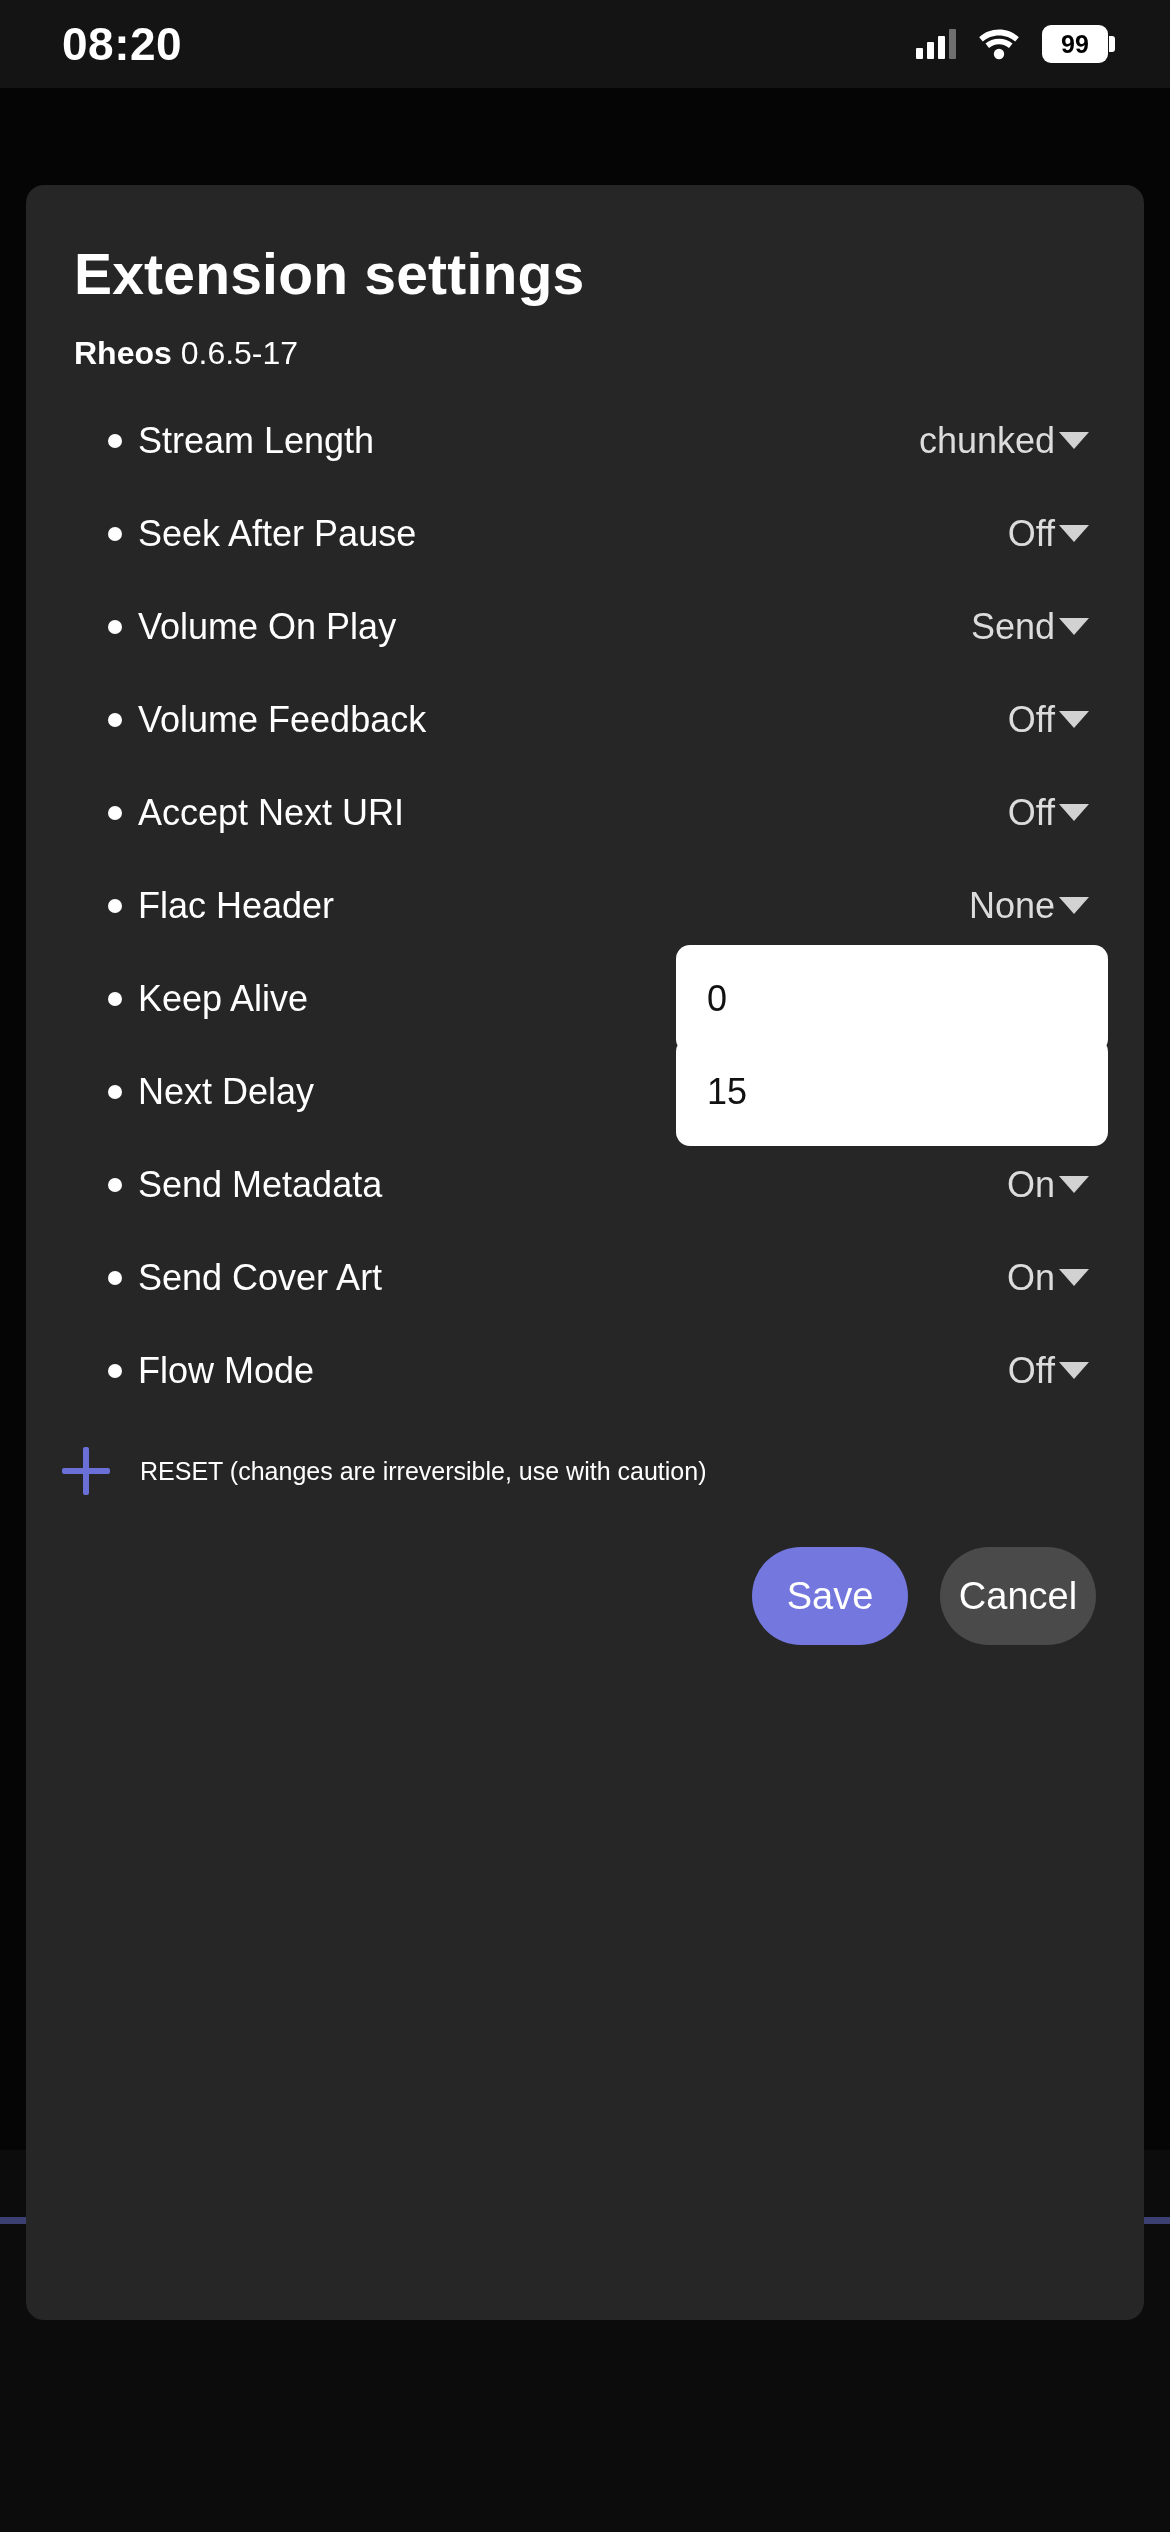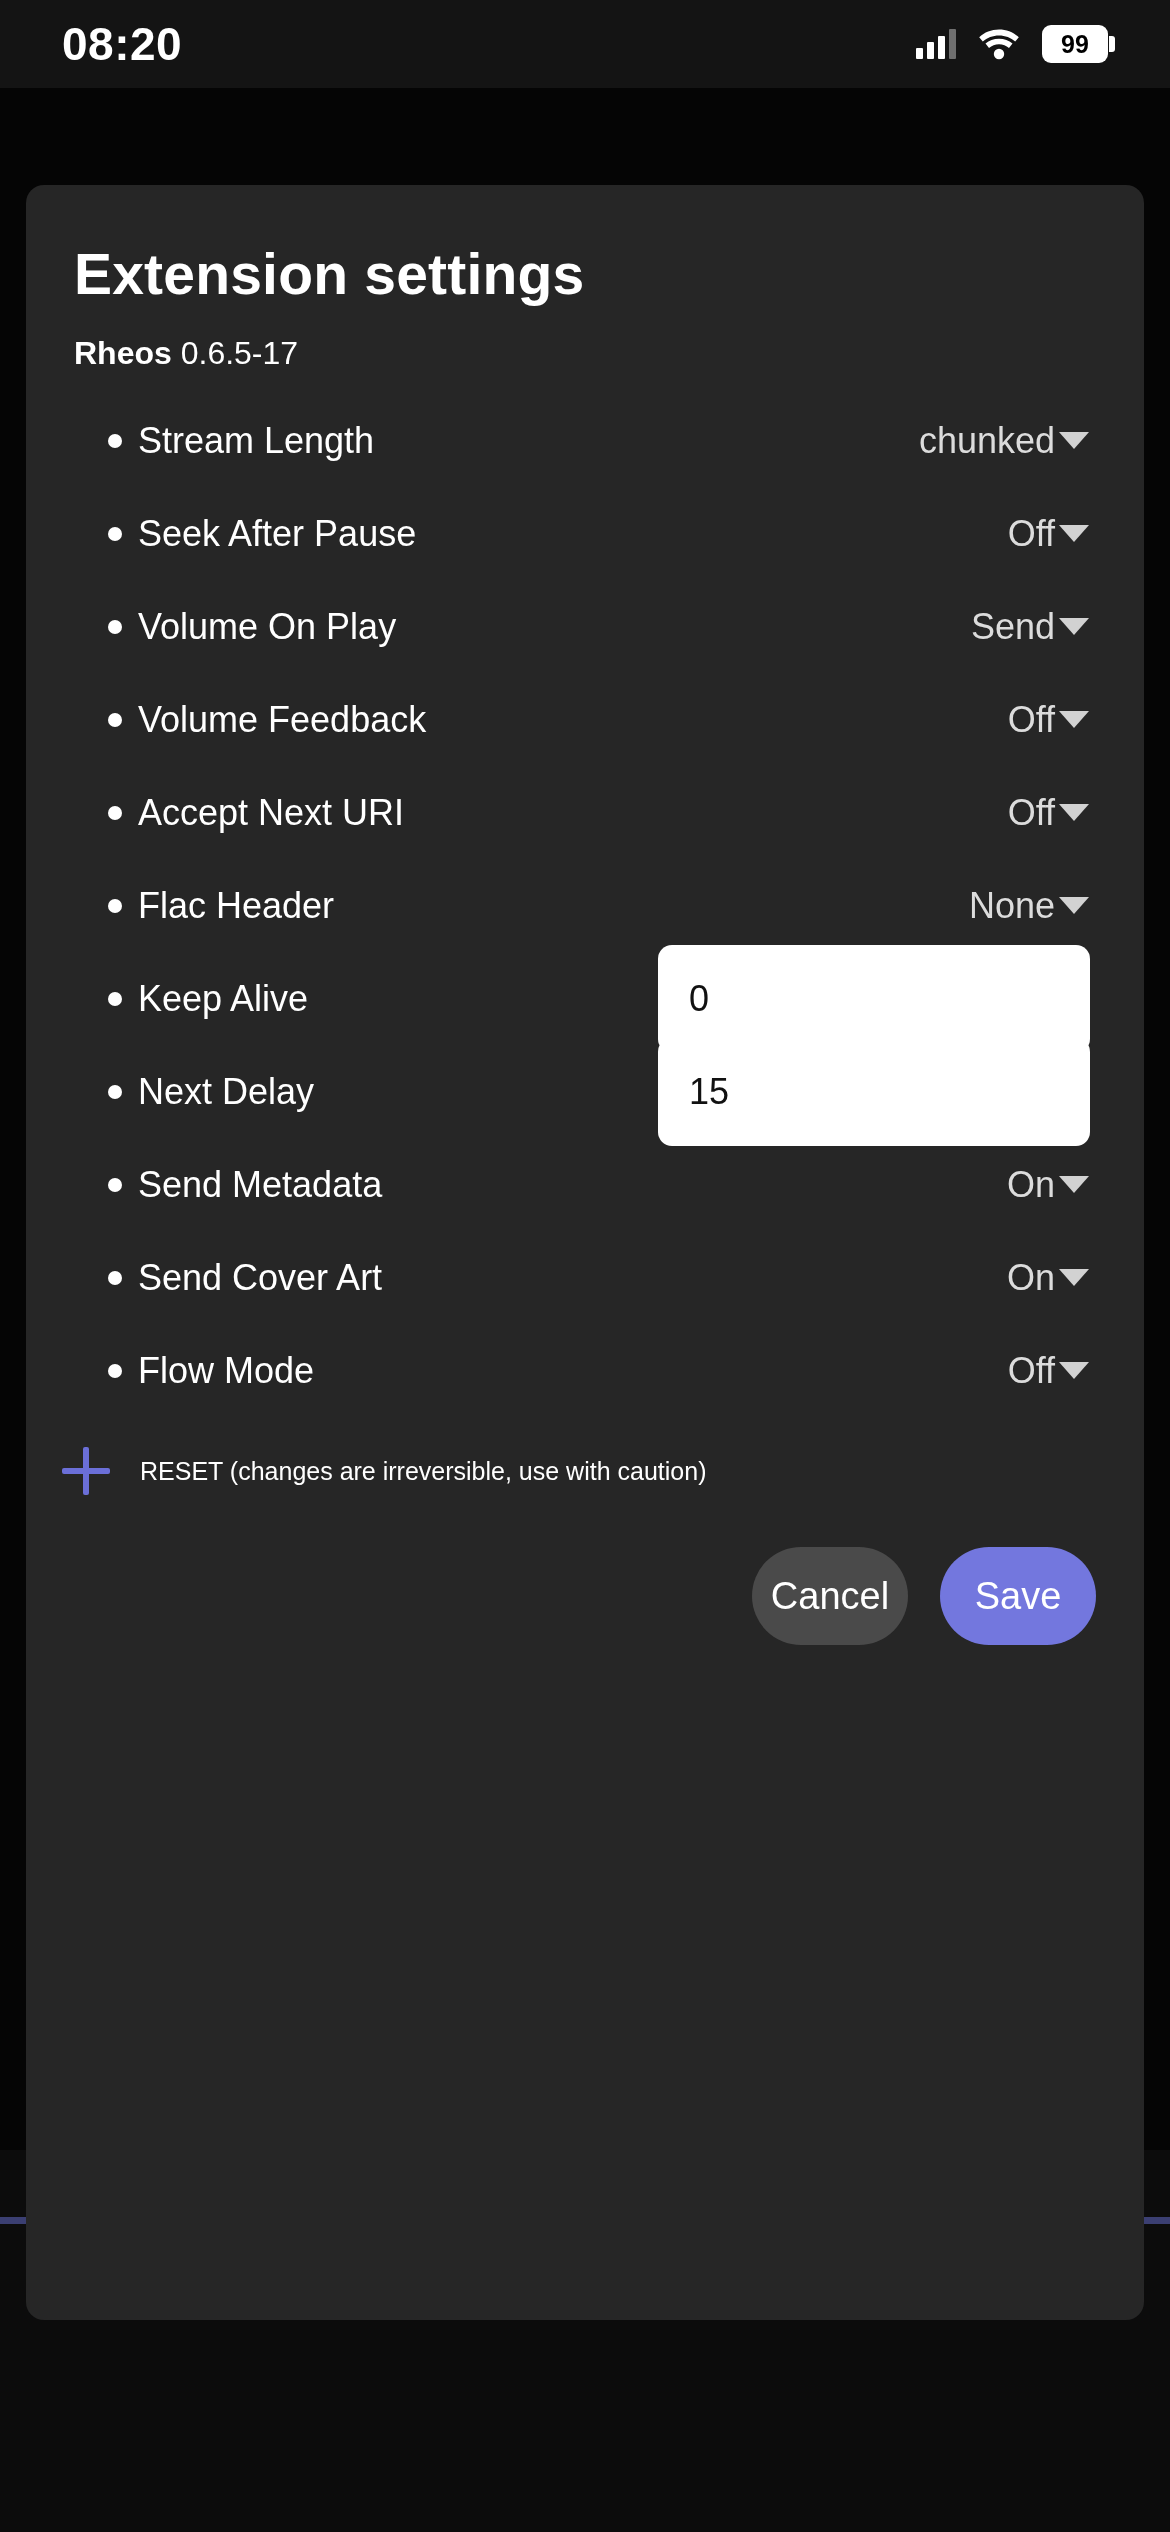--- a/index.html
+++ b/index.html
@@ -81,21 +81,21 @@
   }
   .row-label{ color:#ffffff; font-size:36px; white-space:nowrap; }
   .row-value{
     margin-left:auto; display:flex; align-items:center; gap:4px;text-align:center;
   }
   .val-text{ color:#dcdcdc; font-size:36px; }
   .caret{
     width:0; height:0; border-left:15px solid transparent;
     border-right:15px solid transparent; border-top:17px solid #d2d2d2;
   }
-  .row.input-row{ padding-right:54px; }
+  .row.input-row{ padding-right:36px; }
   .field{
     margin-left:auto; width:432px; height:108px; background:#ffffff;
     border-radius:14px; display:flex; align-items:center;
     padding:0 31px; color:#111111; font-size:36px;
   }
 
   
   .reset-row{
     display:flex; align-items:center; gap:30px;
     padding:24px 0 0 36px; height:84px;
@@ -255,18 +255,18 @@
           </div>
         </div>
       </div>
 
     <div class="reset-row">
       <span class="plus"></span>
       <span class="reset-text">RESET (changes are irreversible, use with caution)</span>
     </div>
 
     <div class="actions">
+      <button class="btn btn-save">Save</button>
       <button class="btn btn-cancel">Cancel</button>
-      <button class="btn btn-save">Save</button>
     </div>
 
   </div>
 </div>
 
 </body></html>

